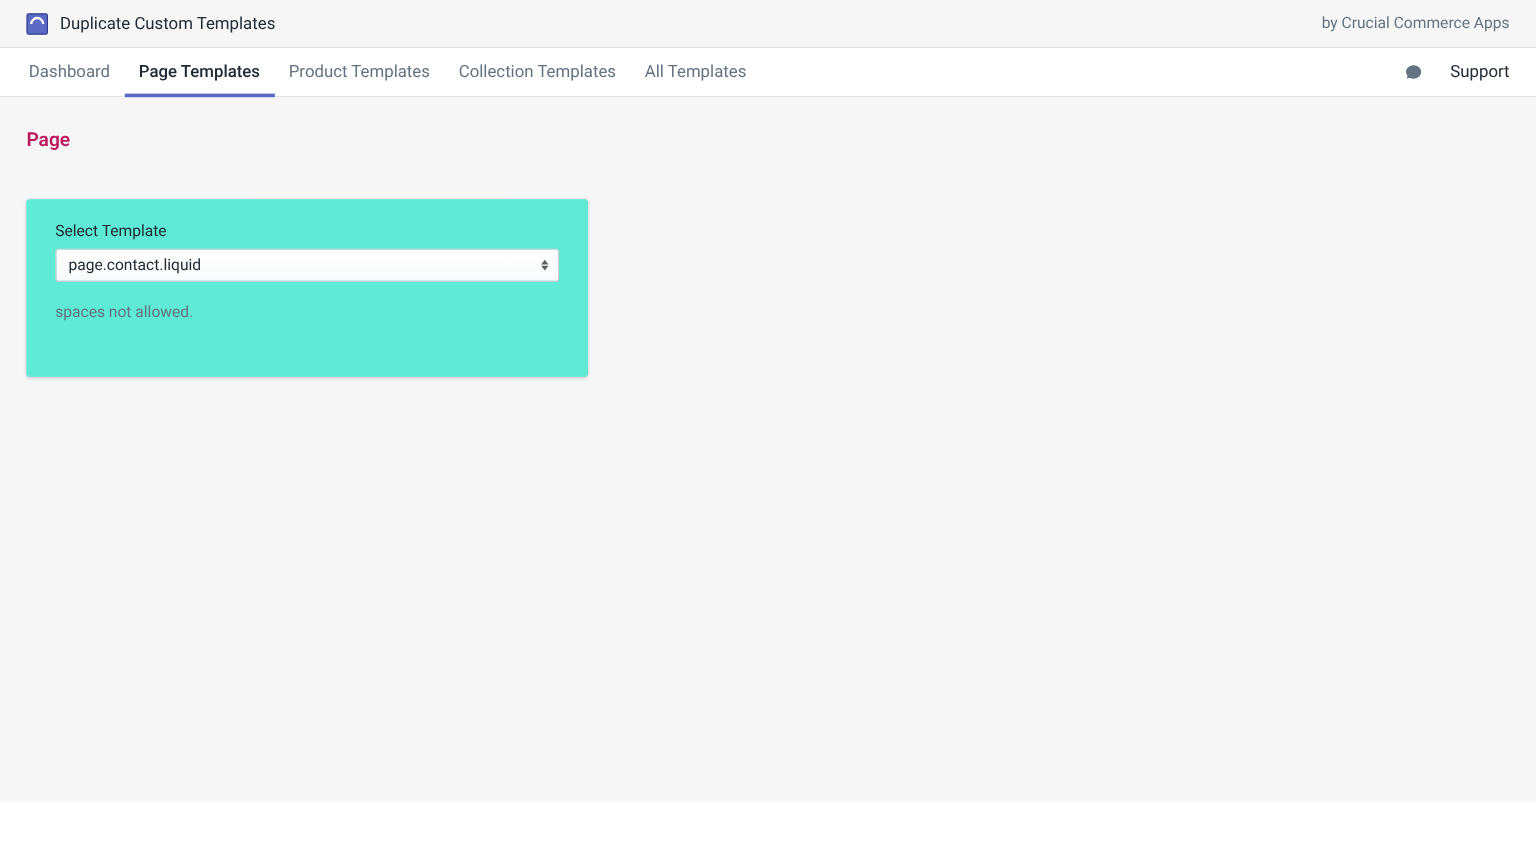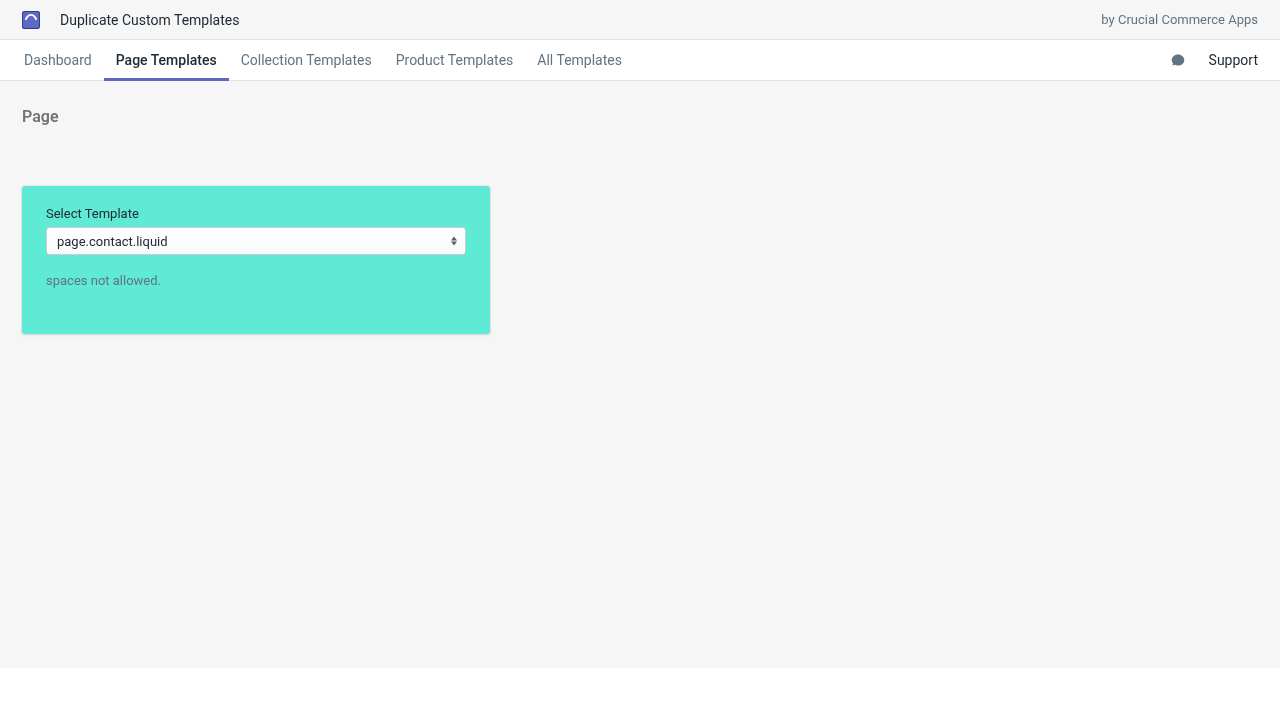--- a/index.html
+++ b/index.html
@@ -17,21 +17,21 @@
     background: #f6f6f7;
     border-bottom: 1px solid #e1e3e5;
     display: flex;
     align-items: center;
     justify-content: space-between;
     padding: 0 22px;
   }
   .topbar-left {
     display: flex;
     align-items: center;
-    gap: 20px;
+    gap: 10px;
   }
   .app-icon {
     width: 18px;
     height: 18px;
     background: #5c6ac4;
     border: 1px solid #313b8f;
     border-radius: 2px;
     position: relative;
     display: flex;
     align-items: center;
@@ -106,22 +106,22 @@
     height: 14px;
     color: #637381;
   }
   .main {
     padding: 26px 22px;
     background: #f6f6f7;
   }
   .page-heading {
     font-size: 16px;
     font-weight: 600;
-    color: #737373;
-    margin-bottom: 60px;
+    color: #be185d;
+    margin-bottom: 40px;
   }
   .card {
     background: #5eead4;
     border-radius: 3px;
     box-shadow: 0 0 0 1px rgba(63,63,68,0.05), 0 1px 3px rgba(63,63,68,0.15);
     width: 468px;
     padding: 20px 24px 24px 24px;
   }
   .field-label {
     font-size: 13px;
@@ -221,22 +221,22 @@
     <div class="app-icon"></div>
     <div class="app-title">Duplicate Custom Templates</div>
   </div>
   <div class="topbar-right">by Crucial Commerce Apps</div>
 </div>
 
 <div class="navbar">
   <div class="nav-tabs">
     <div class="nav-tab">Dashboard</div>
     <div class="nav-tab active">Page Templates</div>
+    <div class="nav-tab">Product Templates</div>
     <div class="nav-tab">Collection Templates</div>
-    <div class="nav-tab">Product Templates</div>
     <div class="nav-tab">All Templates</div>
   </div>
   <div class="nav-right">
     <svg class="chat-icon" viewBox="0 0 20 20" fill="currentColor">
       <path d="M10 2C5.03 2 1 5.58 1 10c0 1.77.66 3.4 1.78 4.73L2 18l3.5-1.2C6.86 17.56 8.38 18 10 18c4.97 0 9-3.58 9-8s-4.03-8-9-8z"></path>
     </svg>
     <span>Support</span>
   </div>
 </div>
 

